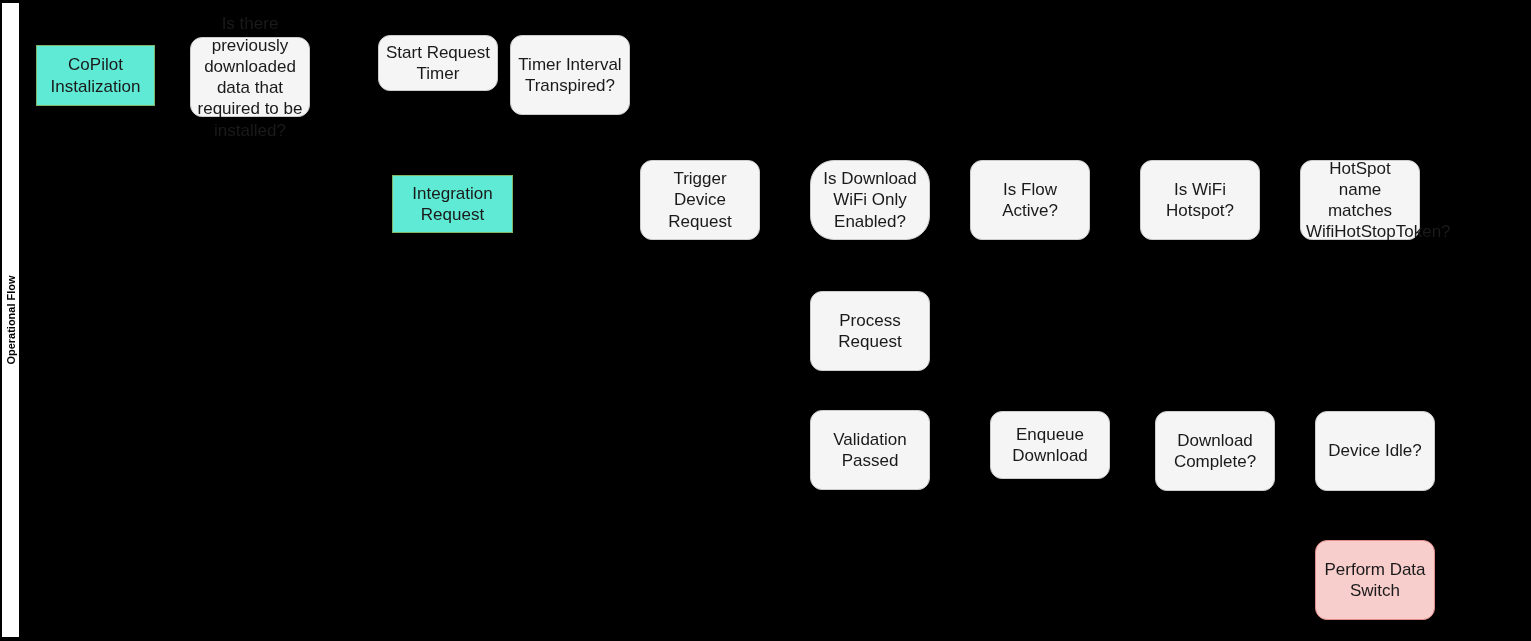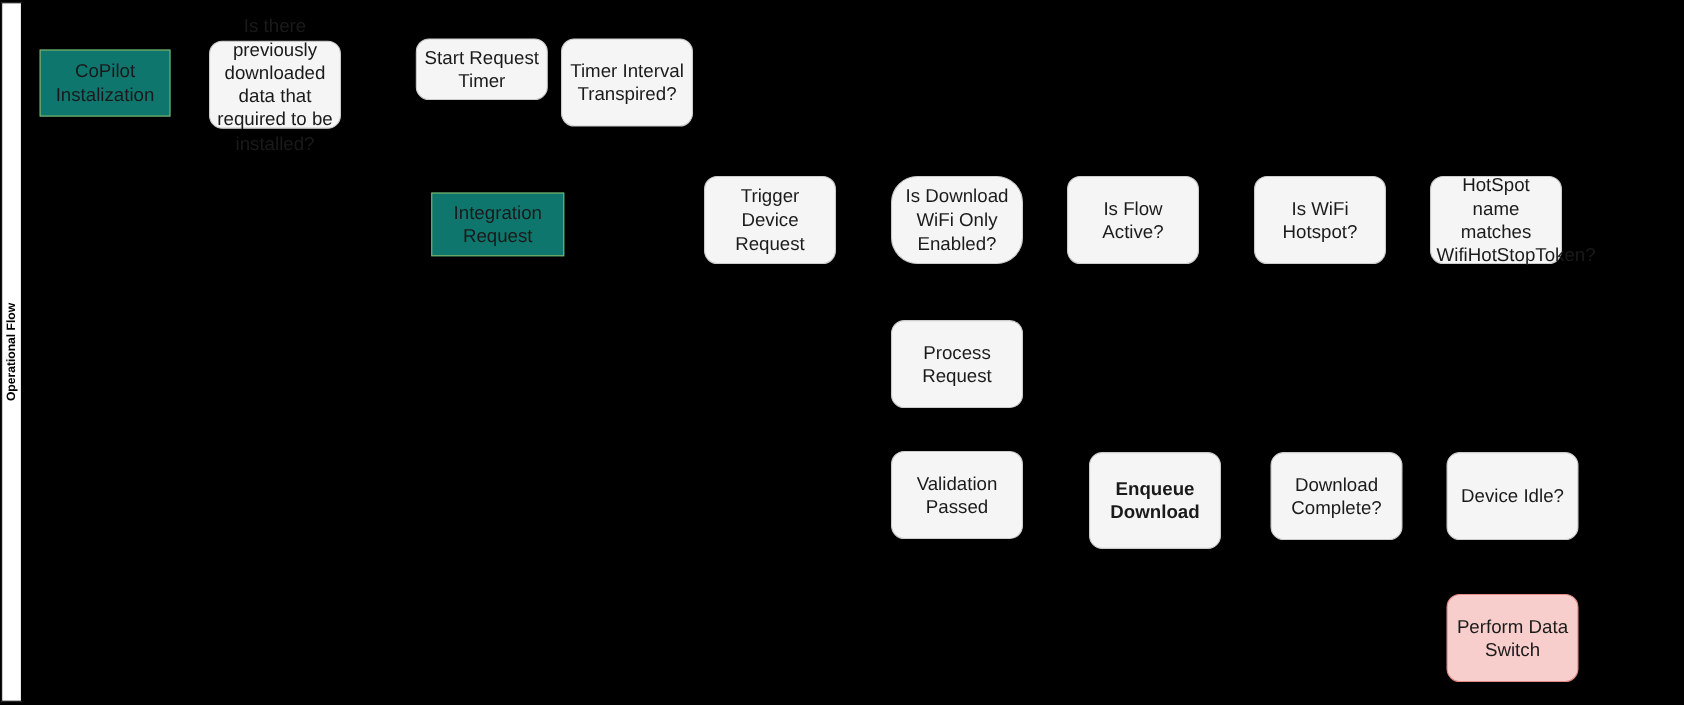--- a/index.html
+++ b/index.html
@@ -49,21 +49,21 @@
     color: #1a1a1a;
     padding: 3px 5px;
     font-family: "Liberation Sans", sans-serif;
   }
   .node.rounded {
     background: #f5f5f5;
     border: 1px solid #cccccc;
     border-radius: 12px;
   }
   .node.process-green {
-    background: #0f766e;
+    background: #5eead4;
     border: 1px solid #82b366;
     border-radius: 0;
   }
   .node.action-pink {
     background: #f8cecc;
     border: 1px solid #e38b87;
     border-radius: 12px;
   }
   .node .label {
     display: block;
@@ -110,21 +110,21 @@
       </div>
       <div class="node rounded" style="left: 1300px; top: 160px; width: 120px; height: 80px;">
         <span class="label">HotSpot name matches WifiHotStopToken?</span>
       </div>
       <div class="node rounded" style="left: 810px; top: 291px; width: 120px; height: 80px;">
         <span class="label">Process Request</span>
       </div>
       <div class="node rounded" style="left: 810px; top: 410px; width: 120px; height: 80px;">
         <span class="label">Validation Passed</span>
       </div>
-      <div class="node rounded" style="left: 990px; top: 411px; width: 120px; height: 88px; font-weight: bold;">
+      <div class="node rounded" style="left: 990px; top: 411px; width: 120px; height: 68px;">
         <span class="label">Enqueue Download</span>
       </div>
       <div class="node rounded" style="left: 1155px; top: 411px; width: 120px; height: 80px;">
         <span class="label">Download Complete?</span>
       </div>
       <div class="node rounded" style="left: 1315px; top: 411px; width: 120px; height: 80px;">
         <span class="label">Device Idle?</span>
       </div>
       <div class="node action-pink" style="left: 1315px; top: 540px; width: 120px; height: 80px;">
         <span class="label">Perform Data Switch</span>

